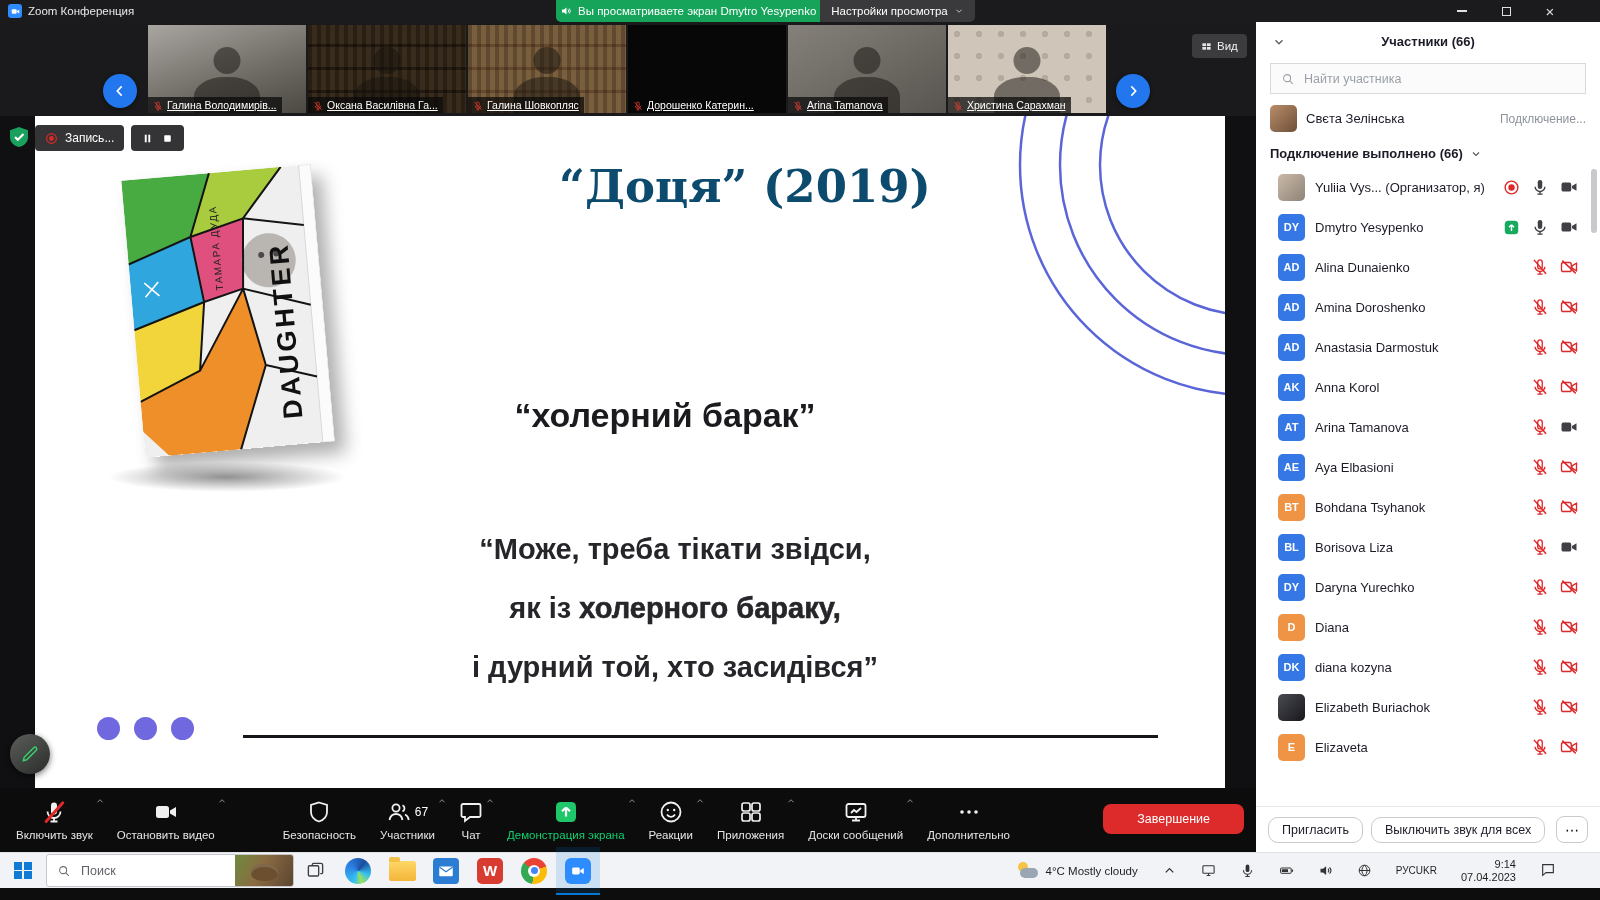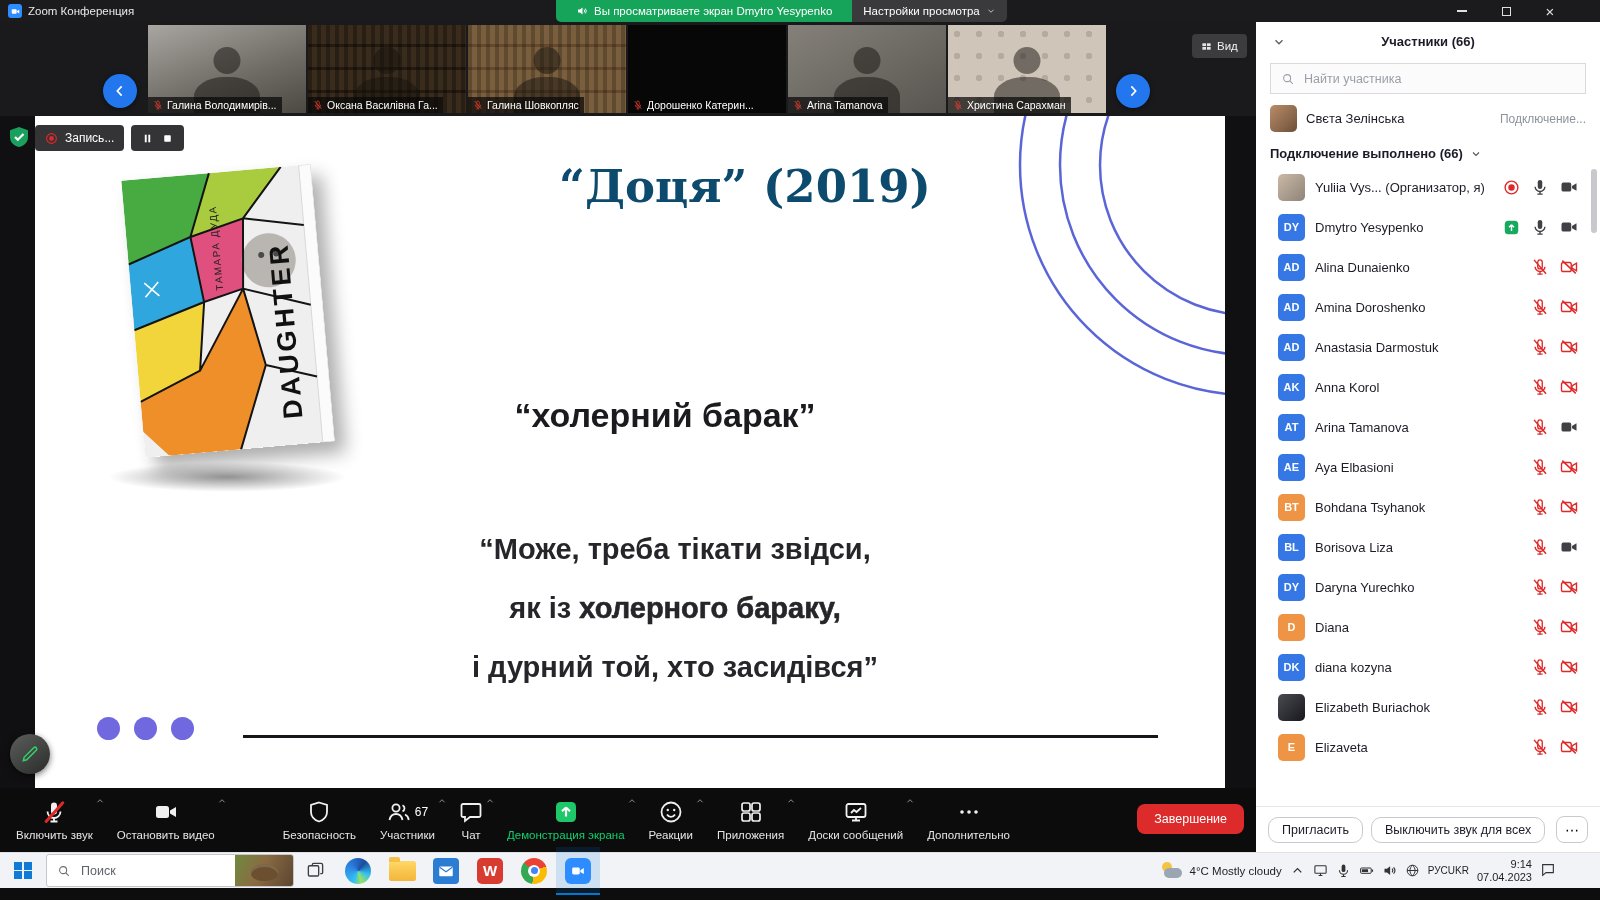--- a/index.html
+++ b/index.html
@@ -11,39 +11,39 @@
   .tb-appicon{width:14px;height:14px;border-radius:3px;background:#2d8cff;display:flex;align-items:center;justify-content:center;}
   .tb-appicon svg{width:9px;height:9px;color:#fff;}
   .win-controls{position:absolute;right:28px;top:0;height:22px;display:flex;}
   .wc{width:44px;height:22px;display:flex;align-items:center;justify-content:center;color:#e0e0e0;}
   .wc .min-glyph{width:10px;height:1.5px;background:#e0e0e0;}
   .wc .max-glyph{width:9px;height:9px;border:1.2px solid #e0e0e0;box-sizing:border-box;}
   .wc.close{font-size:15px;line-height:1;}
 
   
   .banner{position:absolute;left:556px;top:0;height:22px;display:flex;z-index:7;font-size:11.5px;}
-  .banner .bn-left{background:#16a35a;color:#fff;display:flex;align-items:center;gap:6px;padding:0 20px;border-radius:0 0 0 5px;}
+  .banner .bn-left{background:#16a35a;color:#fff;display:flex;align-items:center;gap:6px;padding:0 4px;border-radius:0 0 0 5px;}
   .banner .bn-left svg{width:12px;height:12px;color:#fff;}
   .banner .bn-right{background:#3a3a3c;color:#fff;display:flex;align-items:center;gap:6px;padding:0 11px;border-radius:0 0 5px 0;}
   .banner .bn-right svg{width:10px;height:10px;color:#cfcfcf;}
 
   
   .strip{position:absolute;top:22px;left:0;width:1256px;height:94px;background:#1a1a1c;}
   .tiles{position:absolute;left:148px;top:3px;display:flex;gap:2px;}
   .tile{width:158px;height:88px;position:relative;overflow:hidden;background:#000;}
   .tile::before{content:"";position:absolute;left:50%;bottom:-6px;transform:translateX(-50%);width:66px;height:42px;border-radius:46% 46% 0 0;background:rgba(22,17,14,.5);}
   .tile::after{content:"";position:absolute;left:50%;top:22px;transform:translateX(-50%);width:27px;height:27px;border-radius:50%;background:rgba(22,17,14,.5);}
   .t1{background:linear-gradient(160deg,#a9a6a1,#6e6a64 60%,#4c4943);}
   .t2{background:repeating-linear-gradient(90deg,rgba(0,0,0,.3) 0 4px,transparent 4px 9px),repeating-linear-gradient(0deg,#3a2c1c 0 20px,#241a0f 20px 23px);}
   .t3{background:#070708;}
   .t3::before,.t3::after{display:none;}
   .t4{background:repeating-linear-gradient(90deg,rgba(0,0,0,.22) 0 4px,transparent 4px 9px),repeating-linear-gradient(0deg,#7a5f3e 0 20px,#66492c 20px 23px);}
   .t5{background:linear-gradient(150deg,#85817a,#585550);}
   .t6{background:radial-gradient(circle at 9px 9px,rgba(120,100,90,.28) 3px,transparent 3.5px) 0 0/22px 22px,#cfc5b8;}
-  .nametag{position:absolute;left:0;bottom:0;display:flex;align-items:center;gap:4px;background:rgba(8,8,8,.72);color:#fff;font-size:10.5px;padding:2px 5px;max-width:148px;white-space:nowrap;overflow:hidden;}
+  .nametag{position:absolute;left:0;bottom:0;display:flex;align-items:flex-end;gap:4px;background:rgba(8,8,8,.72);color:#fff;font-size:10.5px;padding:2px 5px;max-width:148px;white-space:nowrap;overflow:hidden;text-decoration:underline;}
   .nametag svg{width:10px;height:10px;flex:none;color:#e23c30;}
   .nav{position:absolute;top:52px;width:34px;height:34px;border-radius:50%;background:#2377ee;color:#fff;display:flex;align-items:center;justify-content:center;box-shadow:0 1px 4px rgba(0,0,0,.5);}
   .nav svg{width:16px;height:16px;}
   .nav.prev{left:103px;}
   .nav.next{left:1116px;}
   .view-btn{position:absolute;left:1192px;top:12px;height:24px;background:#3c3c3f;border-radius:4px;color:#f0f0f0;display:flex;align-items:center;gap:5px;padding:0 9px;font-size:11.5px;}
   .view-btn svg{width:11px;height:11px;color:#e5e5e5;}
 
   
   .main{position:absolute;top:116px;left:0;width:1256px;height:672px;background:#101013;}
@@ -72,21 +72,21 @@
   .toolbar{position:absolute;left:0;top:788px;width:1256px;height:64px;background:#0c0c0d;display:flex;align-items:stretch;padding:0 4px;box-sizing:border-box;color:#e6e6e6;}
   .tbn{position:relative;display:flex;flex-direction:column;align-items:center;justify-content:center;gap:5px;padding:0 12px;font-size:11.5px;white-space:nowrap;}
   .tbn .icw{height:24px;display:flex;align-items:center;gap:4px;position:relative;}
   .tbn svg.mi{width:24px;height:24px;color:#f0f0f0;}
   .tbn .cnt{font-size:12px;color:#fff;}
   .tb-chev{position:absolute;top:8px;right:0;width:10px;height:10px;color:#9c9c9c;}
   .gap-l{margin-left:44px;}
   .mic-slash::after{content:"";position:absolute;left:11px;top:-2px;width:2.6px;height:28px;background:#e02828;transform:rotate(42deg);border-radius:2px;}
   .tbn.share-btn .lbl{color:#11d06e;}
   .tbn .lbl{color:#e6e6e6;}
-  .end-btn{position:absolute;right:12px;top:16px;background:#dd2a2a;color:#fff;border-radius:8px;font-size:12.5px;padding:8px 17px;}
+  .end-btn{position:absolute;right:12px;top:16px;background:#dd2a2a;color:#fff;border-radius:8px;font-size:12.5px;padding:8px 34px;}
 
   
   .panel{position:absolute;left:1256px;top:22px;width:344px;height:830px;background:#fff;display:flex;flex-direction:column;font-size:13px;color:#1c1c28;box-sizing:border-box;z-index:5;}
   .p-head{height:38px;display:flex;align-items:center;justify-content:center;position:relative;font-weight:700;flex:none;}
   .p-head .collapse{position:absolute;left:16px;top:13px;width:14px;height:14px;color:#5c5c60;}
   .p-search{margin:3px 14px 7px;height:29px;border:1px solid #d9d9de;border-radius:0;display:flex;align-items:center;gap:7px;padding:0 10px;background:#fbfbfc;flex:none;}
   .p-search svg{width:14px;height:14px;color:#9aa0a6;flex:none;}
   .p-search input{border:none;outline:none;background:transparent;font-size:12.5px;color:#333;width:100%;font-family:inherit;}
   .p-search input::placeholder{color:#9aa0a6;}
   .joining{display:flex;align-items:center;padding:4px 14px;gap:9px;flex:none;}
@@ -135,21 +135,21 @@
   .ic-folder{width:27px;height:20px;background:linear-gradient(#ffd867,#f3b53a);border-radius:2.5px;position:relative;}
   .ic-folder::before{content:"";position:absolute;left:0;top:-4px;width:11px;height:5px;border-radius:2px 2px 0 0;background:#f3c04a;}
   .ic-mail{width:26px;height:26px;border-radius:4px;background:#2b7cd3;display:flex;align-items:center;justify-content:center;}
   .ic-mail svg{width:18px;height:18px;}
   .ic-w{width:26px;height:26px;border-radius:5px;background:#d83b2f;color:#fff;font-weight:700;font-size:15px;display:flex;align-items:center;justify-content:center;}
   .ic-chrome{width:26px;height:26px;border-radius:50%;background:conic-gradient(from -50deg,#ea4335 0 33%,#fbbc05 33% 66%,#34a853 66% 100%);position:relative;}
   .ic-chrome::after{content:"";position:absolute;inset:7px;border-radius:50%;background:#fff;}
   .ic-chrome::before{content:"";position:absolute;inset:9.5px;border-radius:50%;background:#4285f4;z-index:1;}
   .ic-zoom{width:26px;height:26px;border-radius:6px;background:#2d8cff;display:flex;align-items:center;justify-content:center;}
   .ic-zoom svg{width:14px;height:14px;color:#fff;}
-  .tray{margin-left:auto;display:flex;align-items:center;gap:8px;padding-right:44px;font-size:11.5px;color:#1f1f1f;}
+  .tray{margin-left:auto;display:flex;align-items:center;gap:24px;padding-right:44px;font-size:11.5px;color:#1f1f1f;}
   .weather{display:flex;align-items:center;gap:6px;}
   .wx{width:24px;height:17px;position:relative;}
   .wx::before{content:"";position:absolute;left:2px;top:0;width:10px;height:10px;border-radius:50%;background:#f6c445;}
   .wx::after{content:"";position:absolute;left:4px;top:6px;width:18px;height:10px;border-radius:8px;background:#9aa6b2;}
   .tray svg{width:15px;height:15px;color:#333;}
   .lang{display:flex;flex-direction:row;align-items:center;font-size:10px;line-height:11px;}
   .clock{display:flex;flex-direction:column;align-items:flex-end;font-size:11px;line-height:13px;}
   .notif svg{width:16px;height:16px;}
 </style>
 </head>

